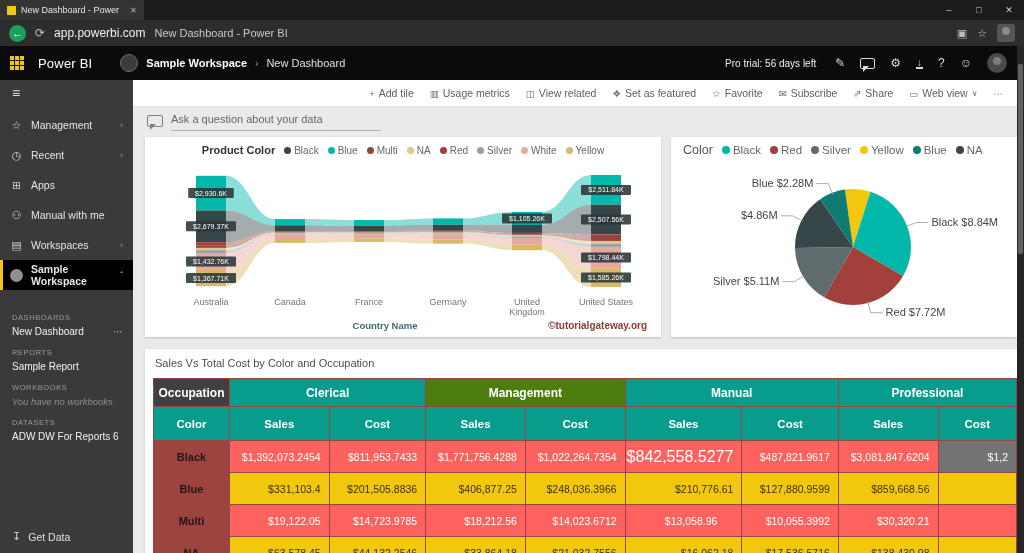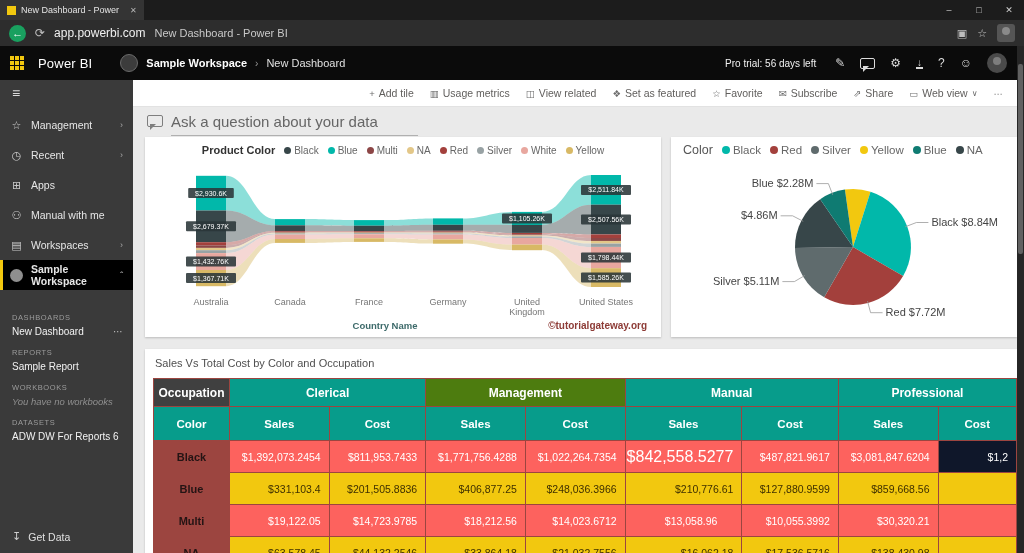--- a/index.html
+++ b/index.html
@@ -57,21 +57,21 @@
   .sec-item{font-size:10px;color:#f2f2f2;margin-top:4px;display:flex;align-items:center;cursor:pointer;}
   .sec-item .more{margin-left:auto;color:#bdbdbd;padding-right:4px;}
   .sec-item.empty{color:#8f8f8f;font-style:italic;font-size:9.5px;cursor:default;}
   .getdata{position:absolute;bottom:10px;left:12px;display:flex;gap:7px;font-size:10.5px;color:#e0e0e0;align-items:center;cursor:pointer;}
   .getdata .gicon{font-size:11px;color:#cfcfcf;}
   
   #main{position:absolute;left:133px;top:107px;width:884px;height:446px;background:#eaeaea;overflow:hidden;}
   .qna{position:absolute;left:14px;top:5px;display:flex;align-items:flex-start;gap:8px;}
   .qbubble{width:14px;height:10px;border:1px solid #7e7e7e;border-radius:2px;position:relative;margin-top:3px;}
   .qbubble:after{content:"";position:absolute;left:2px;bottom:-4px;width:0;height:0;border:3px solid transparent;border-top-color:#7e7e7e;border-left-color:#7e7e7e;}
-  .qna-text{font-size:15px;color:#666;border-bottom:1px solid #b0b0b0;padding:1px 40px 5px 0;min-width:170px;cursor:text;}
+  .qna-text{font-size:11px;color:#666;border-bottom:1px solid #b0b0b0;padding:1px 40px 5px 0;min-width:170px;cursor:text;}
   .card{position:absolute;background:#fff;box-shadow:0 1px 2px rgba(0,0,0,.2);}
   #ribbon-card{left:12px;top:30px;width:516px;height:200px;padding:4px 10px;box-sizing:border-box;}
   #pie-card{left:538px;top:30px;width:346px;height:200px;padding:4px 10px;box-sizing:border-box;}
   #table-card{left:12px;top:242px;width:872px;height:204px;padding:6px 0 0 8px;box-sizing:border-box;overflow:hidden;}
   .lg-row{display:flex;align-items:center;justify-content:center;gap:9px;height:18px;overflow:hidden;}
   #pie-card .lg-row{justify-content:flex-start;gap:9px;padding-left:2px;}
   .lg-title{font-size:11px;color:#333;font-weight:bold;}
   #pie-card .lg-title{font-size:12.5px;color:#555;font-weight:normal;}
   .lg-item{display:flex;align-items:center;gap:3px;}
   .lg-item i{width:7px;height:7px;border-radius:50%;display:inline-block;}
@@ -483,21 +483,21 @@
             </tr>
             <tr>
               <th style="background: rgb(156, 69, 64); color: rgb(36, 20, 20); height: 32px; font-size: 11px; font-weight: bold; text-align: center;">Black</th>
               <td style="background: rgb(253, 98, 94); color: rgb(255, 255, 255); font-size: 10.5px; text-align: right; padding-right: 8px;">$1,392,073.2454</td>
               <td style="background: rgb(253, 98, 94); color: rgb(255, 255, 255); font-size: 10.5px; text-align: right; padding-right: 8px;">$811,953.7433</td>
               <td style="background: rgb(253, 98, 94); color: rgb(255, 255, 255); font-size: 10.5px; text-align: right; padding-right: 8px;">$1,771,756.4288</td>
               <td style="background: rgb(253, 98, 94); color: rgb(255, 255, 255); font-size: 10.5px; text-align: right; padding-right: 8px;">$1,022,264.7354</td>
               <td style="background: rgb(253, 98, 94); color: rgb(255, 255, 255); font-size: 16px; text-align: right; padding-right: 8px;">$842,558.5277</td>
               <td style="background: rgb(253, 98, 94); color: rgb(255, 255, 255); font-size: 10.5px; text-align: right; padding-right: 8px;">$487,821.9617</td>
               <td style="background: rgb(253, 98, 94); color: rgb(255, 255, 255); font-size: 10.5px; text-align: right; padding-right: 8px;">$3,081,847.6204</td>
-              <td style="background: #0f172a; color: rgb(255, 255, 255); font-size: 10.5px; text-align: right; padding-right: 8px;">$1,2</td>
+              <td style="background: #737373; color: rgb(255, 255, 255); font-size: 10.5px; text-align: right; padding-right: 8px;">$1,2</td>
             </tr>
             <tr>
               <th style="background: rgb(156, 69, 64); color: rgb(36, 20, 20); height: 32px; font-size: 11px; font-weight: bold; text-align: center;">Blue</th>
               <td style="background: rgb(242, 200, 15); color: rgb(63, 48, 0); font-size: 10.5px; text-align: right; padding-right: 8px;">$331,103.4</td>
               <td style="background: rgb(242, 200, 15); color: rgb(63, 48, 0); font-size: 10.5px; text-align: right; padding-right: 8px;">$201,505.8836</td>
               <td style="background: rgb(242, 200, 15); color: rgb(63, 48, 0); font-size: 10.5px; text-align: right; padding-right: 8px;">$406,877.25</td>
               <td style="background: rgb(242, 200, 15); color: rgb(63, 48, 0); font-size: 10.5px; text-align: right; padding-right: 8px;">$248,036.3966</td>
               <td style="background: rgb(242, 200, 15); color: rgb(63, 48, 0); font-size: 10.5px; text-align: right; padding-right: 8px;">$210,776.61</td>
               <td style="background: rgb(242, 200, 15); color: rgb(63, 48, 0); font-size: 10.5px; text-align: right; padding-right: 8px;">$127,880.9599</td>
               <td style="background: rgb(242, 200, 15); color: rgb(63, 48, 0); font-size: 10.5px; text-align: right; padding-right: 8px;">$859,668.56</td>

